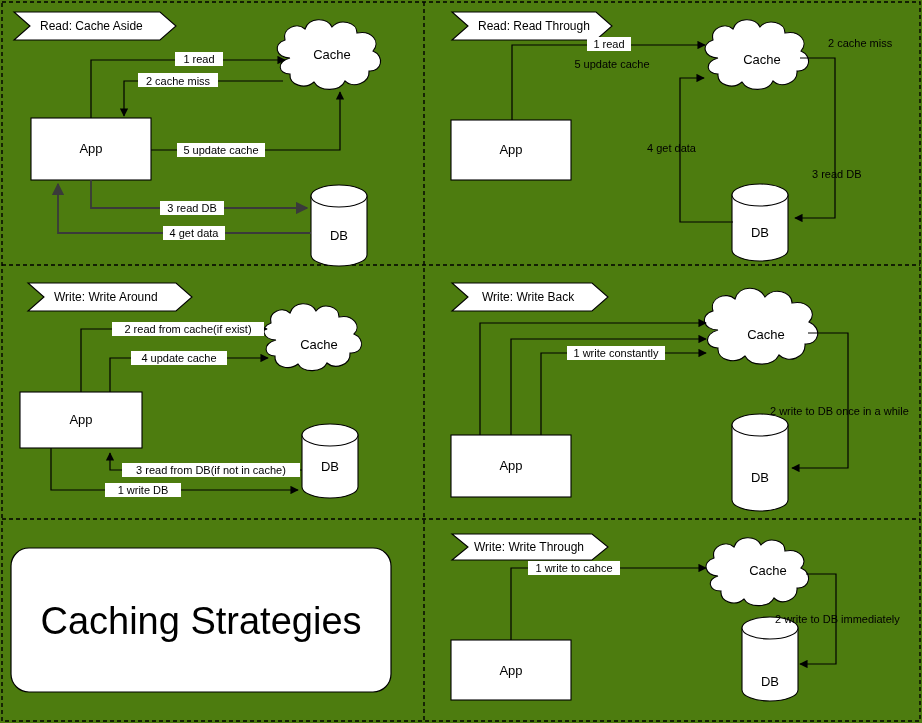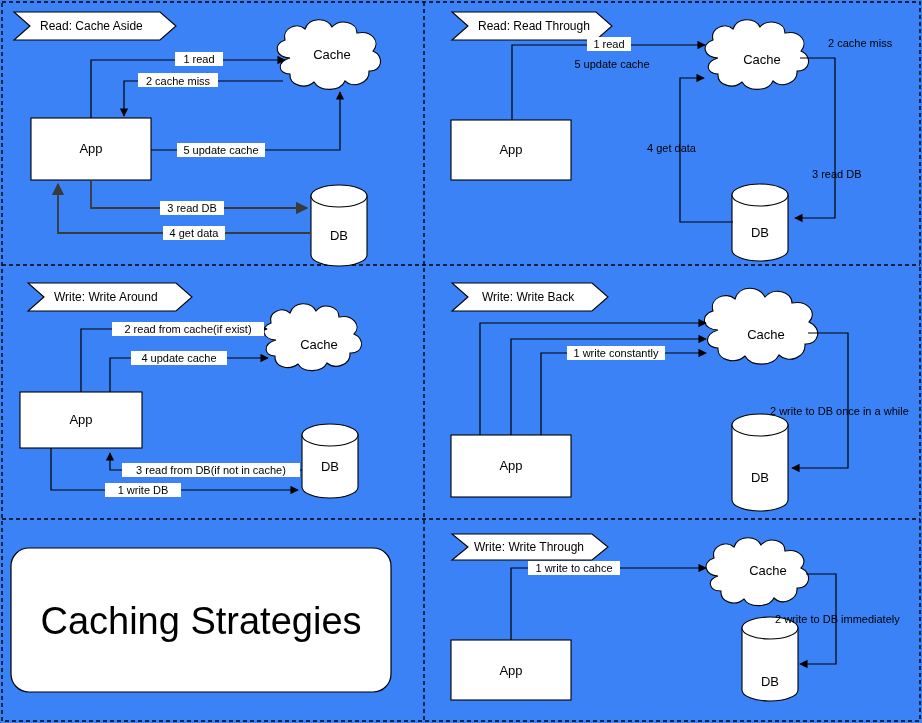--- a/index.html
+++ b/index.html
@@ -1,17 +1,17 @@
 <!DOCTYPE html>
 <html><head>
 <meta charset="utf-8">
 <style>
   html,body{margin:0;padding:0;background:#ffffff;}
   body{font-family:"Liberation Sans",sans-serif;}
-  #canvas{position:relative;width:922px;height:723px;background:#3b82f6;overflow:hidden;}
+  #canvas{position:relative;width:922px;height:723px;background:#4d7c0f;overflow:hidden;}
   svg{display:block;}
   .nodelabel{font-family:"Liberation Sans",sans-serif;font-size:13px;fill:#000000;}
   .edgelabel{font-family:"Liberation Sans",sans-serif;font-size:11px;fill:#000000;}
   .bannerlabel{font-family:"Liberation Sans",sans-serif;font-size:12px;fill:#000000;}
   .titlelabel{font-family:"Liberation Sans",sans-serif;font-size:38px;fill:#000000;}
 </style>
 </head>
 <body>
 
 <div id="canvas">

